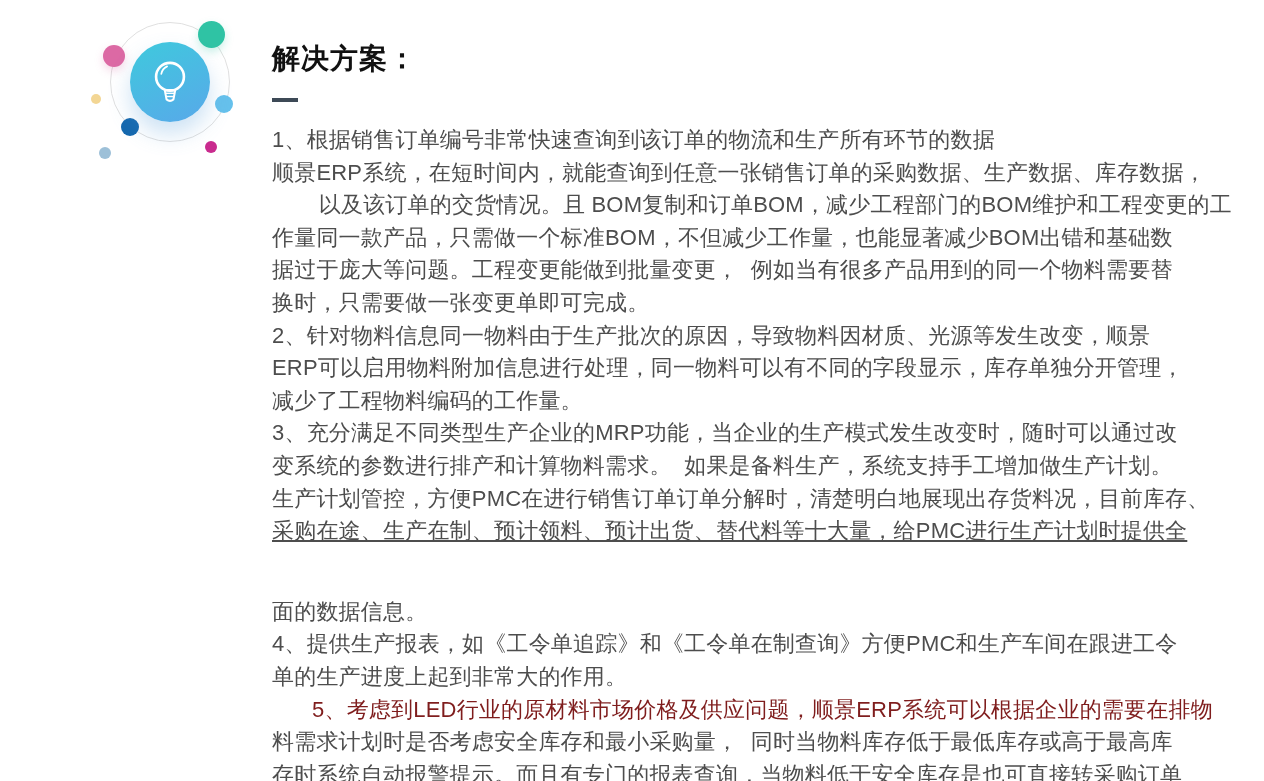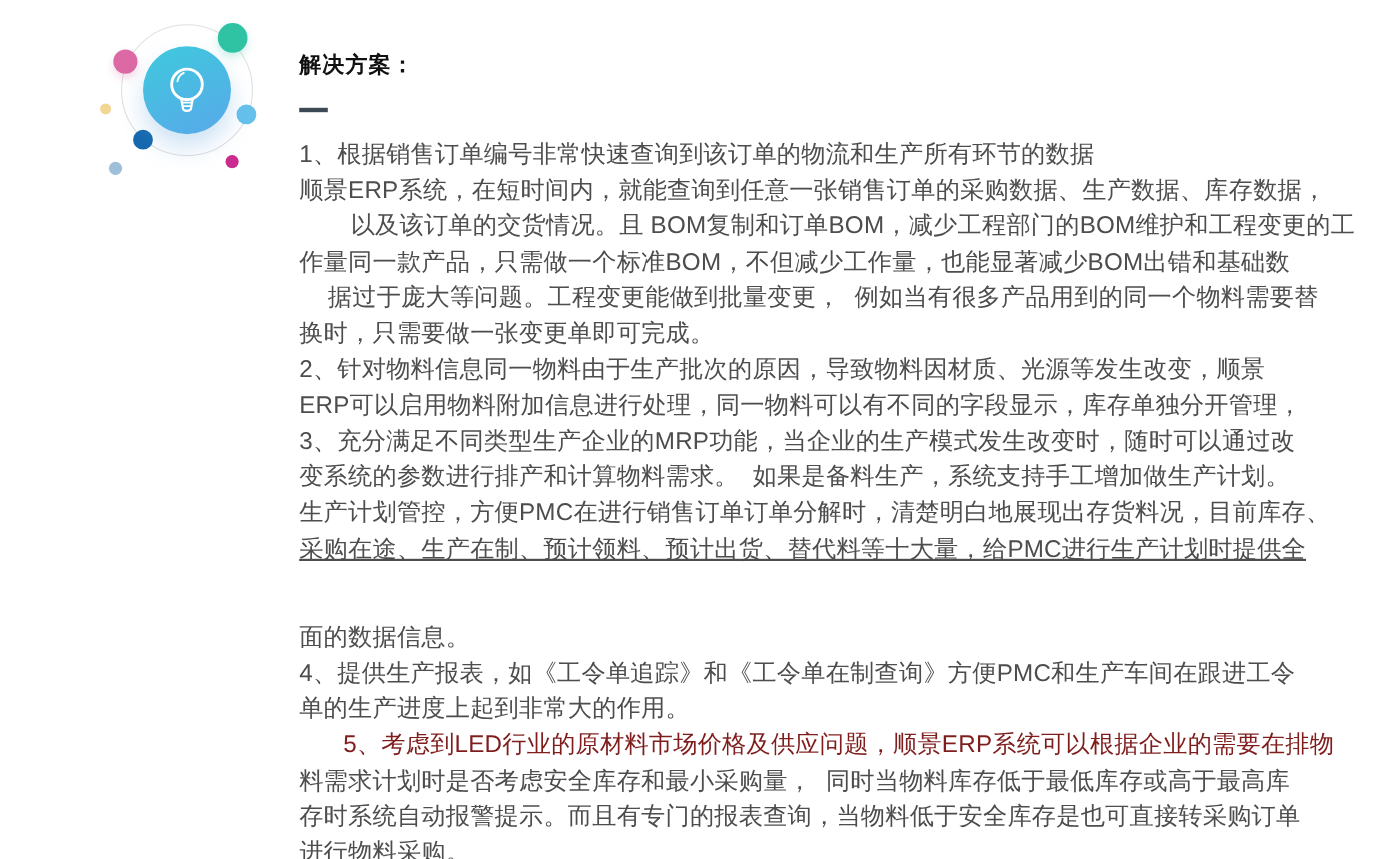--- a/index.html
+++ b/index.html
@@ -29,21 +29,21 @@
   .dot-pink      { left: 103px; top: 45px;  width: 22px; height: 22px; box-shadow: 0 4px 8px rgba(220,105,164,.25); }
   .dot-yellow    { left: 91px;  top: 94px;  width: 10px; height: 10px; }
   .dot-lightblue { left: 215px; top: 95px;  width: 18px; height: 18px; }
   .dot-darkblue  { left: 121px; top: 118px; width: 18px; height: 18px; }
   .dot-paleblue  { left: 99px;  top: 147px; width: 12px; height: 12px; }
   .dot-magenta   { left: 205px; top: 141px; width: 12px; height: 12px; }
 
   
   .text-col { position: absolute; left: 272px; top: 40px; width: 960px; }
   .page-title {
-    font-size: 20px; line-height: 38px; font-weight: bold; color: #111111;
+    font-size: 28px; line-height: 38px; font-weight: bold; color: #111111;
     letter-spacing: 1px;
   }
   .title-underline { width: 26px; height: 4px; margin-top: 20px; background: #3d4a56; }
   .body-text { margin-top: 22px; }
   .text-line {
     font-size: 22px; line-height: 32.6px; color: #4d4d4d;
     white-space: pre; letter-spacing: 0.2px;
   }
 </style>
 </head>
@@ -74,24 +74,25 @@
   </div>
 
   <div class="text-col">
     <h1 class="page-title">解决方案：</h1>
     <div class="title-underline" style="background: rgb(61, 74, 86);"></div>
     <div class="body-text">
         <div class="text-line" style="color: rgb(77, 77, 77);">1、根据销售订单编号非常快速查询到该订单的物流和生产所有环节的数据</div>
         <div class="text-line" style="color: rgb(77, 77, 77);">顺景ERP系统，在短时间内，就能查询到任意一张销售订单的采购数据、生产数据、库存数据，</div>
         <div class="text-line" style="color: rgb(77, 77, 77); text-align: right;">以及该订单的交货情况。且 BOM复制和订单BOM，减少工程部门的BOM维护和工程变更的工</div>
         <div class="text-line" style="color: rgb(77, 77, 77);">作量同一款产品，只需做一个标准BOM，不但减少工作量，也能显著减少BOM出错和基础数</div>
-        <div class="text-line" style="color: rgb(77, 77, 77); margin-left: 26px;">据过于庞大等问题。工程变更能做到批量变更，  例如当有很多产品用到的同一个物料需要替</div>
+        <div class="text-line" style="color: rgb(77, 77, 77);">据过于庞大等问题。工程变更能做到批量变更，  例如当有很多产品用到的同一个物料需要替</div>
         <div class="text-line" style="color: rgb(77, 77, 77);">换时，只需要做一张变更单即可完成。</div>
         <div class="text-line" style="color: rgb(77, 77, 77);">2、针对物料信息同一物料由于生产批次的原因，导致物料因材质、光源等发生改变，顺景</div>
         <div class="text-line" style="color: rgb(77, 77, 77);">ERP可以启用物料附加信息进行处理，同一物料可以有不同的字段显示，库存单独分开管理，</div>
+        <div class="text-line" style="color: rgb(77, 77, 77);">减少了工程物料编码的工作量。</div>
         <div class="text-line" style="color: rgb(77, 77, 77);">3、充分满足不同类型生产企业的MRP功能，当企业的生产模式发生改变时，随时可以通过改</div>
         <div class="text-line" style="color: rgb(77, 77, 77);">变系统的参数进行排产和计算物料需求。  如果是备料生产，系统支持手工增加做生产计划。</div>
         <div class="text-line" style="color: rgb(77, 77, 77);">生产计划管控，方便PMC在进行销售订单订单分解时，清楚明白地展现出存货料况，目前库存、</div>
         <div class="text-line" style="color: rgb(77, 77, 77); text-decoration: underline;">采购在途、生产在制、预计领料、预计出货、替代料等十大量，给PMC进行生产计划时提供全</div>
         <div class="text-line" style="color: rgb(77, 77, 77); margin-top: 48px;">面的数据信息。</div>
         <div class="text-line" style="color: rgb(77, 77, 77);">4、提供生产报表，如《工令单追踪》和《工令单在制查询》方便PMC和生产车间在跟进工令</div>
         <div class="text-line" style="color: rgb(77, 77, 77);">单的生产进度上起到非常大的作用。</div>
         <div class="text-line" style="color: #7f1d1d; margin-left: 40px;">5、考虑到LED行业的原材料市场价格及供应问题，顺景ERP系统可以根据企业的需要在排物</div>
         <div class="text-line" style="color: rgb(77, 77, 77);">料需求计划时是否考虑安全库存和最小采购量，  同时当物料库存低于最低库存或高于最高库</div>
         <div class="text-line" style="color: rgb(77, 77, 77);">存时系统自动报警提示。而且有专门的报表查询，当物料低于安全库存是也可直接转采购订单</div>

